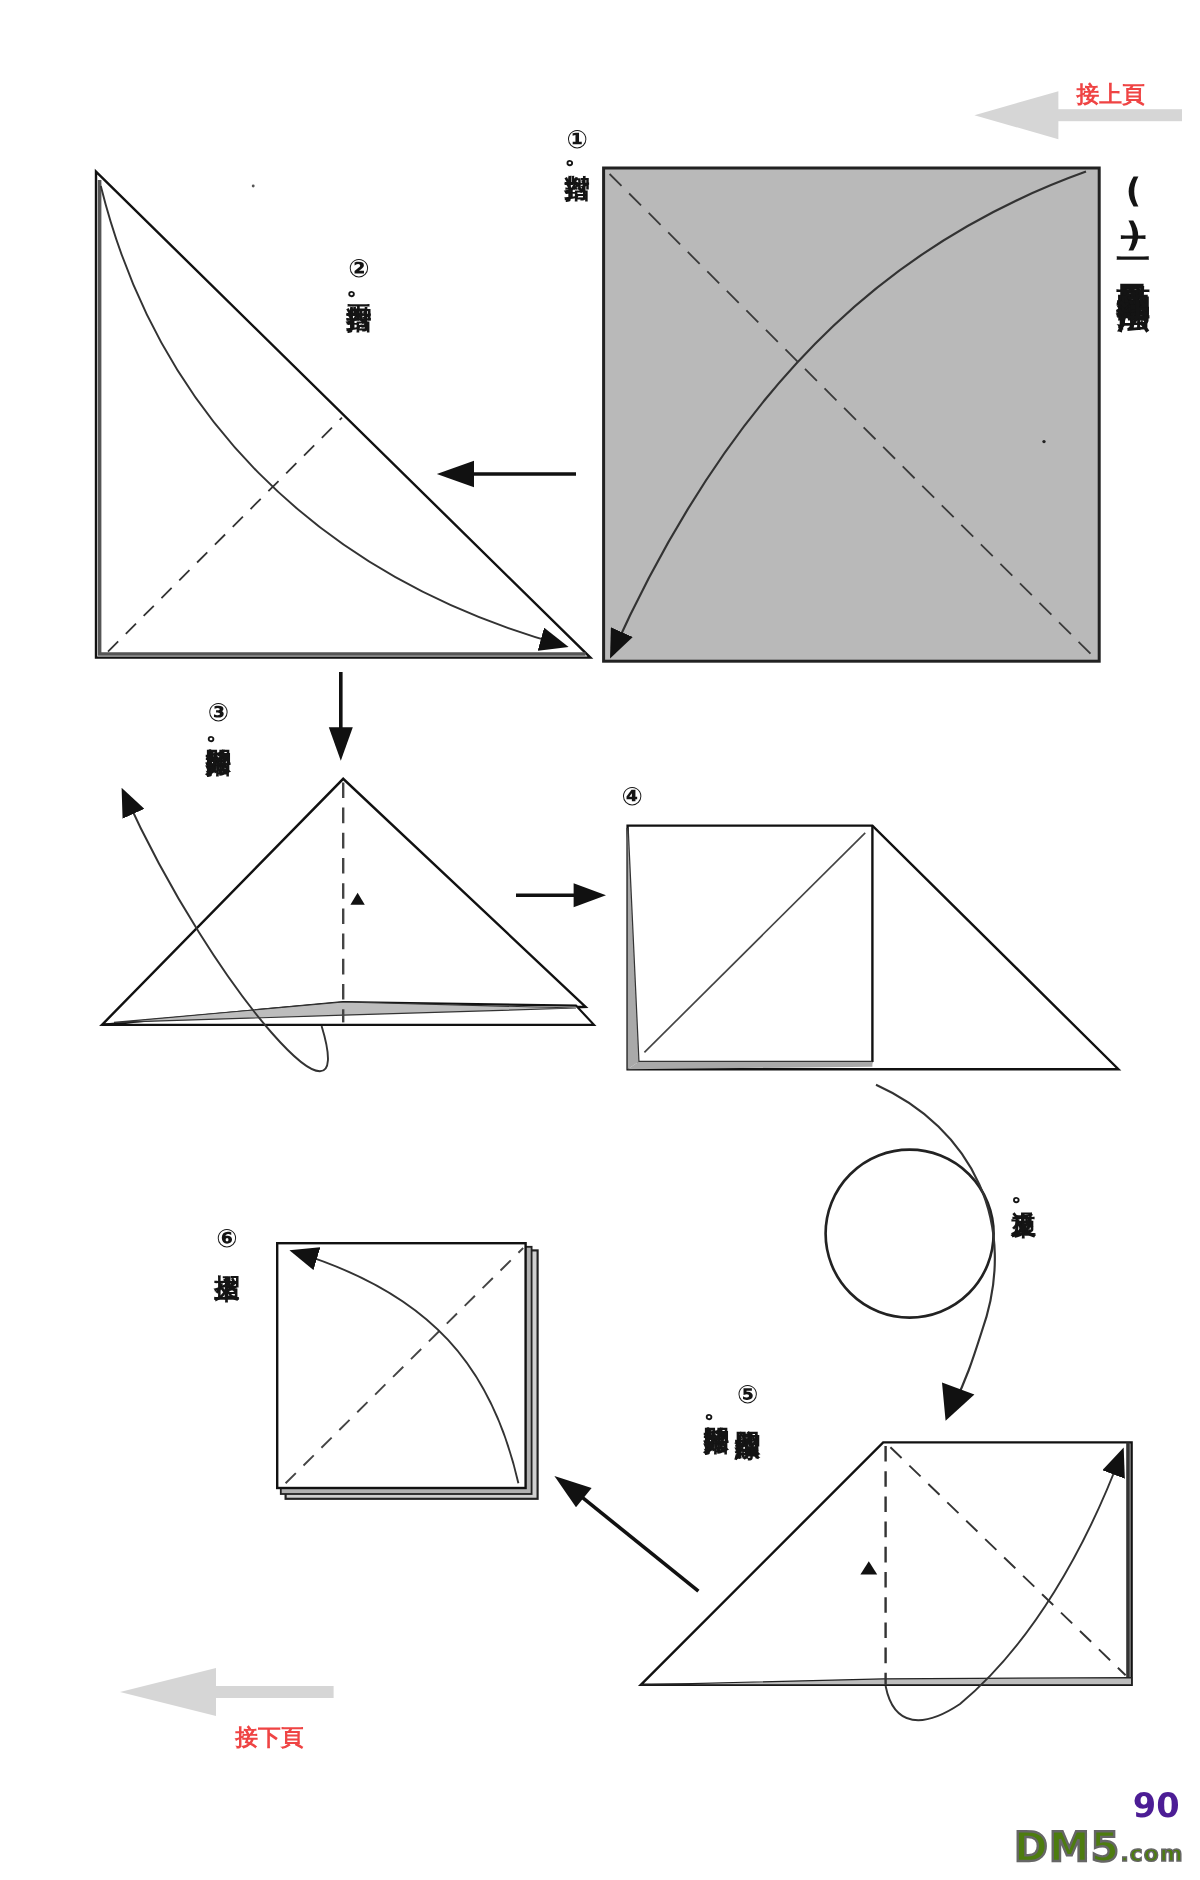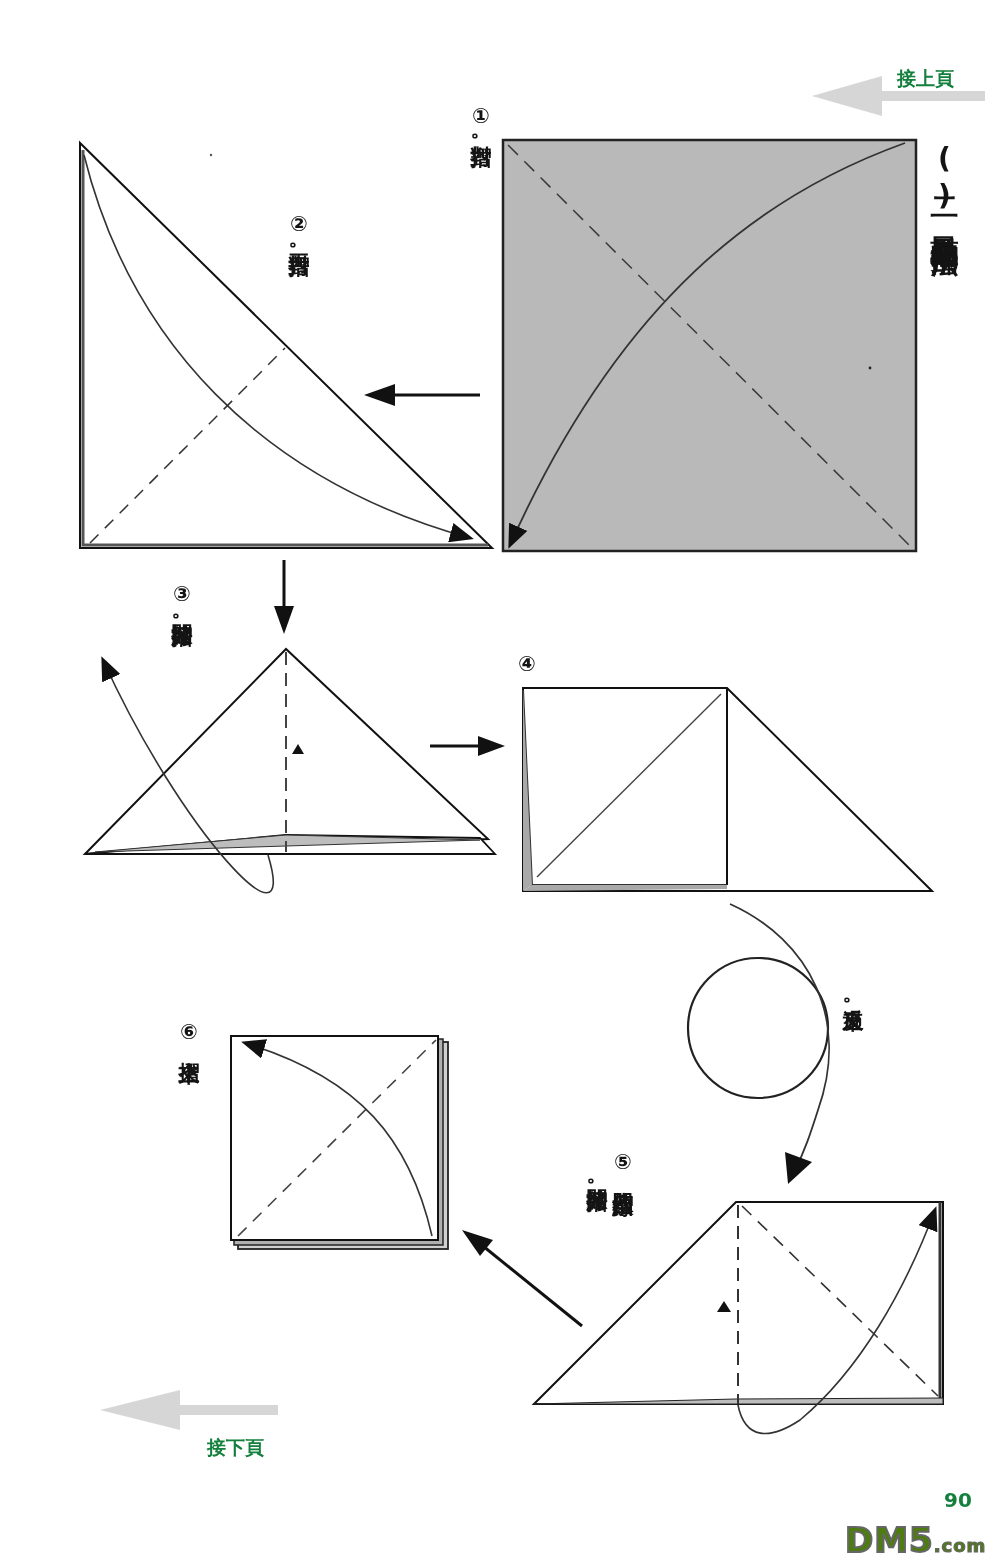--- a/index.html
+++ b/index.html
@@ -5,22 +5,22 @@
   html, body { margin: 0; padding: 0; background: #ffffff; }
   body { width: 1000px; height: 1567px; position: relative; overflow: hidden;
          font-family: "DejaVu Sans", sans-serif; color: #141414; }
   .page { position: absolute; left: 0; top: 0; width: 1000px; height: 1567px; }
   svg.diagram { position: absolute; left: 0; top: 0; }
   .vtext { position: absolute; writing-mode: vertical-rl; text-orientation: upright;
            font-weight: bold; line-height: 1; letter-spacing: 1px; }
   .circled { font-weight: bold; }
   .step-label { font-size: 21px; }
   .title { font-size: 28px; font-weight: bold; letter-spacing: 2px; }
-  .nav-label { position: absolute; font-size: 19px; font-weight: bold; color: #15803d; }
-  .page-number { position: absolute; font-size: 20px; font-weight: bold; color: #15803d; }
+  .nav-label { position: absolute; font-size: 19px; font-weight: bold; color: #ef4444; }
+  .page-number { position: absolute; font-size: 28px; font-weight: bold; color: #4c1d95; }
   .watermark { position: absolute; font-family: "DejaVu Sans", sans-serif; font-weight: bold;
                color: #4d7c0f; -webkit-text-stroke: 2px #666; font-size: 34px; letter-spacing: 1px; }
   .watermark small { font-size: 18px; -webkit-text-stroke: 1.2px #666; }
 </style>
 </head>
 <body>
 
 <div class="page">
 
   <svg class="diagram" width="1000" height="1567" viewBox="0 0 1000 1567">
@@ -115,21 +115,21 @@
       <path d="M432,1236 C410,1140 360,1078 245,1043" fill="none" stroke="#333" stroke-width="1.6" marker-end="url(#ahBig)"></path>
     </g>
 
     <g>
       <rect x="170" y="1405" width="108" height="10" fill="#d6d6d6"></rect>
       <polygon points="100,1410 180,1390 180,1430" fill="#d6d6d6"></polygon>
     </g>
   </svg>
 
   <div class="nav-label" style="left:897px; top:66px;">接上頁</div>
-  <div class="nav-label" style="left:207px; top:1435px;">接下頁</div>
+  <div class="nav-label" style="left:196px; top:1435px;">接下頁</div>
 
   <div class="vtext title" style="left:930px; top:142px;">(二)鳳凰的頭部摺法：</div>
 
   <div class="vtext step-label" style="left:470px; top:104px;">
     <span class="circled">①</span><span>對摺。</span>
   </div>
 
   <div class="vtext step-label" style="left:288px; top:212px;">
     <span class="circled">②</span><span>再對摺。</span>
   </div>

